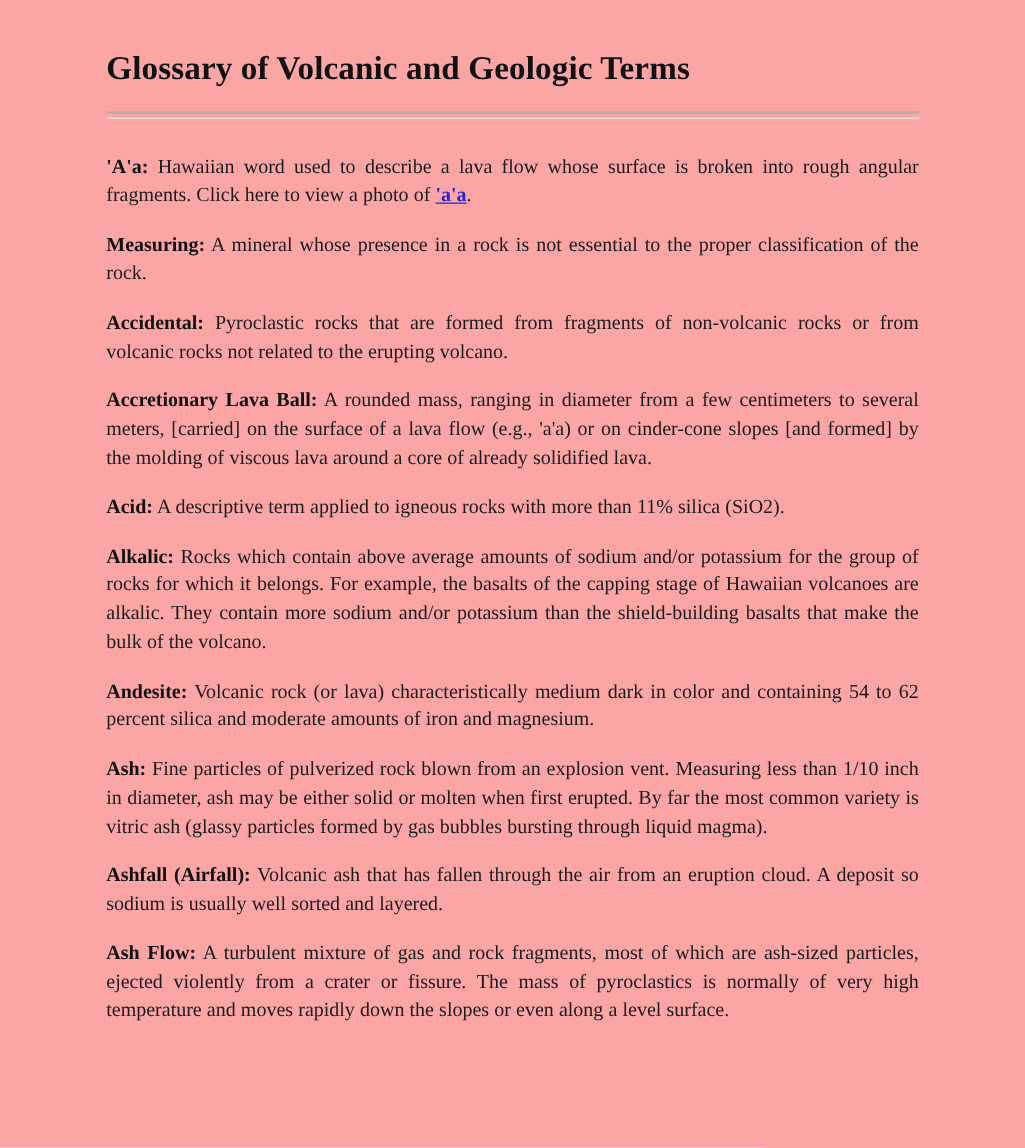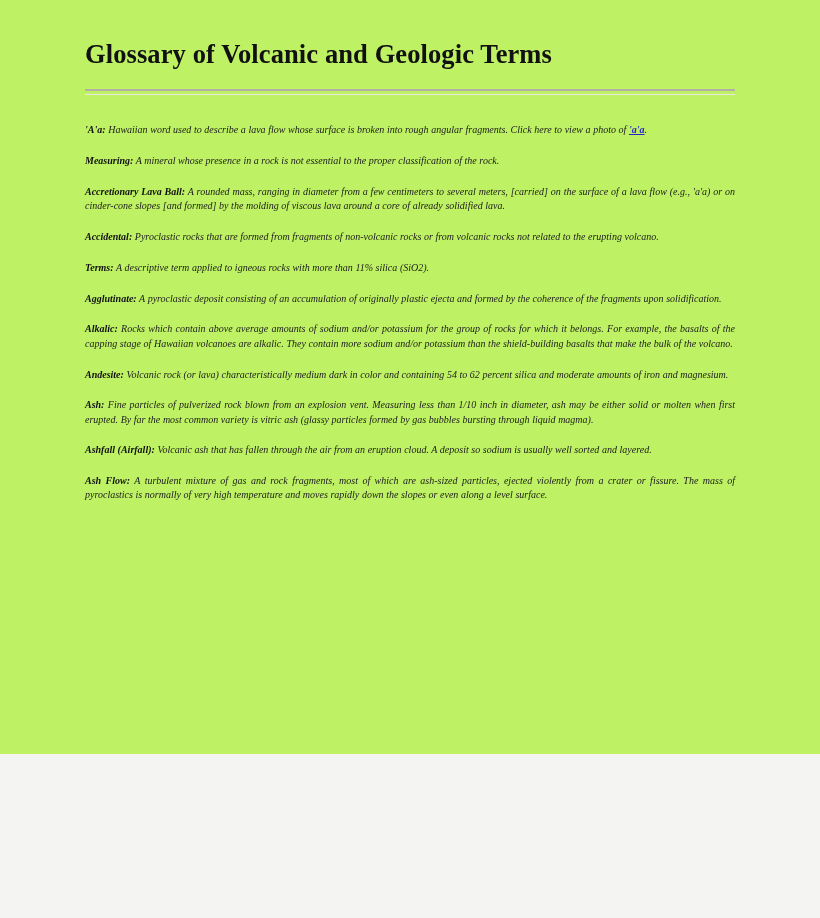--- a/index.html
+++ b/index.html
@@ -9,25 +9,25 @@
   body {
     width: 820px;
     height: 918px;
     background: #f4f4f2;
     font-family: "Liberation Serif", "DejaVu Serif", serif;
     color: #1a1a1a;
     overflow: hidden;
   }
   #page {
     width: 820px;
-    height: 754px;
+    height: 918px;
     box-sizing: border-box;
     padding: 0;
     position: relative;
-    background: #bef264;
+    background: #fca5a5;
   }
   #content {
     position: absolute;
     left: 85px;
     top: 0;
     width: 650px;
   }
   #page-title {
     font-family: "Liberation Serif", "DejaVu Serif", serif;
     font-size: 26.5px;
@@ -45,27 +45,26 @@
     height: 3px;
     border-top: 2px solid #b4afa4;
     border-bottom: 1px solid #e8e6e0;
     width: 650px;
   }
   #entries {
     margin-top: 28px;
   }
   .entry {
     text-align: justify;
-    font-size: 10px;
+    font-size: 16px;
     line-height: 1.43;
     margin: 0 0 16.5px 0;
     color: #1b1b1b;
     hyphens: none;
     word-spacing: 0.1px;
-    font-style: italic;
   }
   .entry:last-child {
     margin-bottom: 5px;
   }
   .term {
     font-weight: bold;
     color: #111111;
   }
   .def {
     font-weight: normal;
@@ -91,35 +90,32 @@
 
       <p class="entry">
         <span class="term">'A'a:</span><span class="def"> Hawaiian word used to describe a lava flow whose surface is broken into rough angular fragments. Click here to view a photo of </span><a class="glossary-link" href="#">'a'a</a><span class="def">.</span>
       </p>
 
       <p class="entry">
         <span class="term">Measuring:</span><span class="def"> A mineral whose presence in a rock is not essential to the proper classification of the rock.</span>
       </p>
 
       <p class="entry">
+        <span class="term">Accidental:</span><span class="def"> Pyroclastic rocks that are formed from fragments of non-volcanic rocks or from volcanic rocks not related to the erupting volcano.</span>
+      </p>
+
+      <p class="entry">
         <span class="term">Accretionary Lava Ball:</span><span class="def"> A rounded mass, ranging in diameter from a few centimeters to several meters, [carried] on the surface of a lava flow (e.g., 'a'a) or on cinder-cone slopes [and formed] by the molding of viscous lava around a core of already solidified lava.</span>
       </p>
 
       <p class="entry">
-        <span class="term">Accidental:</span><span class="def"> Pyroclastic rocks that are formed from fragments of non-volcanic rocks or from volcanic rocks not related to the erupting volcano.</span>
-      </p>
-
-      <p class="entry">
-        <span class="term">Terms:</span><span class="def"> A descriptive term applied to igneous rocks with more than 11% silica (SiO2).</span>
+        <span class="term">Acid:</span><span class="def"> A descriptive term applied to igneous rocks with more than 11% silica (SiO2).</span>
       </p>
 
 
-      <p class="entry">
-        <span class="term">Agglutinate:</span><span class="def"> A pyroclastic deposit consisting of an accumulation of originally plastic ejecta and formed by the coherence of the fragments upon solidification.</span>
-      </p>
 
       <p class="entry">
         <span class="term">Alkalic:</span><span class="def"> Rocks which contain above average amounts of sodium and/or potassium for the group of rocks for which it belongs. For example, the basalts of the capping stage of Hawaiian volcanoes are alkalic. They contain more sodium and/or potassium than the shield-building basalts that make the bulk of the volcano.</span>
       </p>
 
       <p class="entry">
         <span class="term">Andesite:</span><span class="def"> Volcanic rock (or lava) characteristically medium dark in color and containing 54 to 62 percent silica and moderate amounts of iron and magnesium.</span>
       </p>
 
       <p class="entry">

